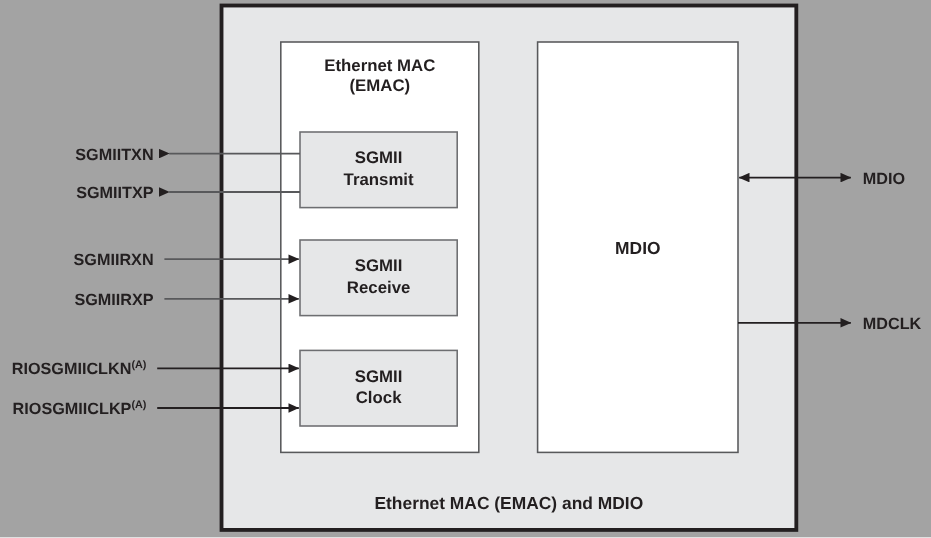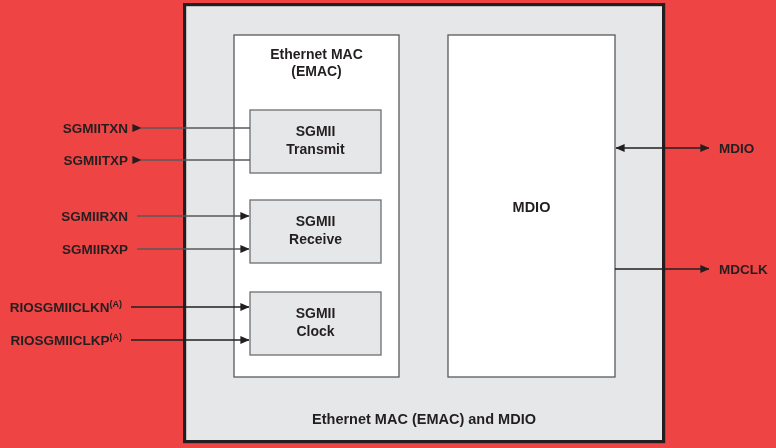--- a/index.html
+++ b/index.html
@@ -7,21 +7,21 @@
     padding: 0;
     background: #ffffff;
   }
   body {
     font-family: "Liberation Sans", sans-serif;
   }
   #diagram-root {
     position: relative;
     width: 776px;
     height: 448px;
-    background: #ef4444;
+    background: #a3a3a3;
     overflow: hidden;
   }
   svg.diagram-canvas {
     position: absolute;
     left: 0;
     top: 0;
     width: 776px;
     height: 448px;
   }
   .outer-fill   { fill: #e6e7e8; stroke: #231f20; stroke-width: 3.2; }

